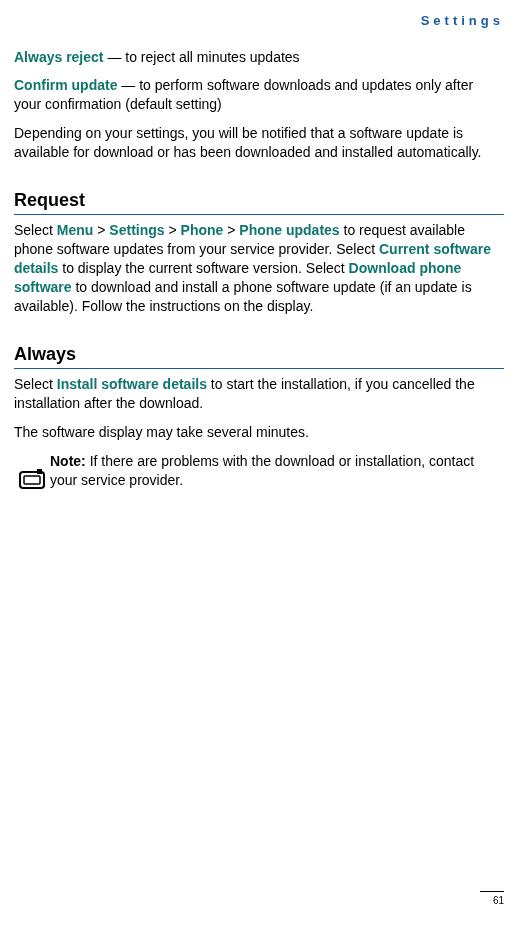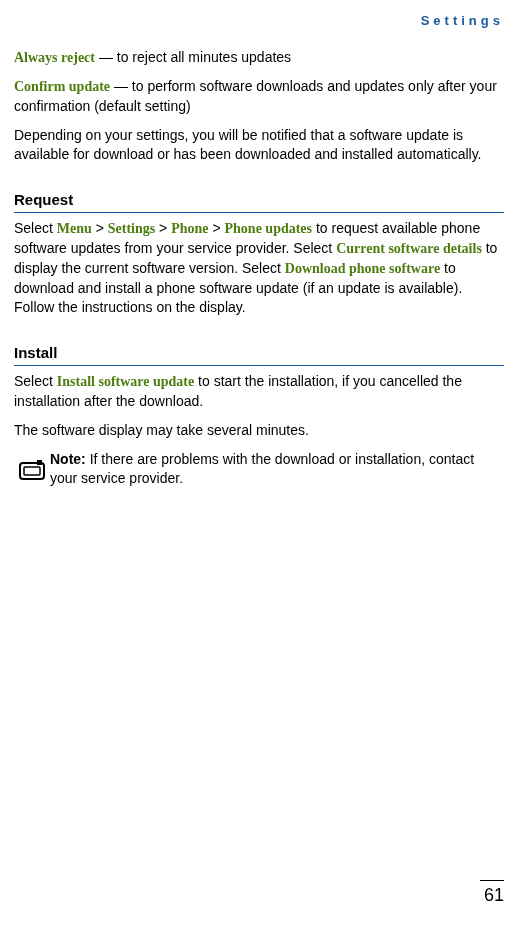--- a/index.html
+++ b/index.html
@@ -23,56 +23,55 @@
       color: #1a5a9e;
       font-weight: bold;
       letter-spacing: 4px;
       font-size: 13px;
       margin-bottom: 18px;
     }
     .para {
       margin-bottom: 10px;
     }
     .blue-bold {
-      color: #4d7c0f;
+      color: #0f766e;
       font-weight: bold;
-      font-family: Liberation Serif, serif;
     }
     .section-heading {
-      font-size: 15px;
+      font-size: 18px;
       font-weight: bold;
       color: #000;
       border-bottom: 1.5px solid #1a5a9e;
       padding-bottom: 2px;
       margin-top: 16px;
       margin-bottom: 6px;
       display: inline-block;
       width: 100%;
     }
     .note-block {
       display: flex;
-      align-items: center;
+      align-items: flex-end;
       margin-top: 8px;
     }
     .note-icon-wrap {
       flex: 0 0 36px;
       display: flex;
       justify-content: center;
       padding-top: 2px;
     }
     .note-text {
       flex: 1;
     }
     .page-number {
       position: absolute;
       bottom: 18px;
       right: 14px;
       border-top: 1px solid #000;
       padding-top: 2px;
-      font-size: 18px;
+      font-size: 10px;
       width: 24px;
       text-align: right;
     }
     .bold {
       font-weight: bold;
     }
   </style>
 </head>
 <body>
 
@@ -89,24 +88,24 @@
 </p>
 
 <p class="para">Depending on your settings, you will be notified that a software update is available for download or has been downloaded and installed automatically.</p>
 
 <div class="section-heading">Request</div>
 
 <p class="para">
   <span>Select </span><span class="blue-bold">Menu</span><span> &gt; </span><span class="blue-bold">Settings</span><span> &gt; </span><span class="blue-bold">Phone</span><span> &gt; </span><span class="blue-bold">Phone updates</span><span> to request available phone software updates from your service provider. Select </span><span class="blue-bold">Current software details</span><span> to display the current software version. Select </span><span class="blue-bold">Download phone software</span><span> to download and install a phone software update (if an update is available). Follow the instructions on the display.</span>
 </p>
 
-<div class="section-heading">Install</div>
+<div class="section-heading">Always</div>
 
 <p class="para">
-  <span>Select </span><span class="blue-bold">Install software update</span><span> to start the installation, if you cancelled the installation after the download.</span>
+  <span>Select </span><span class="blue-bold">Install software details</span><span> to start the installation, if you cancelled the installation after the download.</span>
 </p>
 
 <p class="para">The software display may take several minutes.</p>
 
 <div class="note-block">
   <div class="note-icon-wrap">
     <svg width="26" height="22" viewBox="0 0 26 22">
       <rect x="1" y="4" width="24" height="16" rx="3" ry="3" fill="none" stroke="#000" stroke-width="2"></rect>
       <rect x="5" y="8" width="16" height="8" rx="1" fill="none" stroke="#000" stroke-width="1.5"></rect>
       <rect x="18" y="1" width="5" height="5" fill="#000"></rect>

